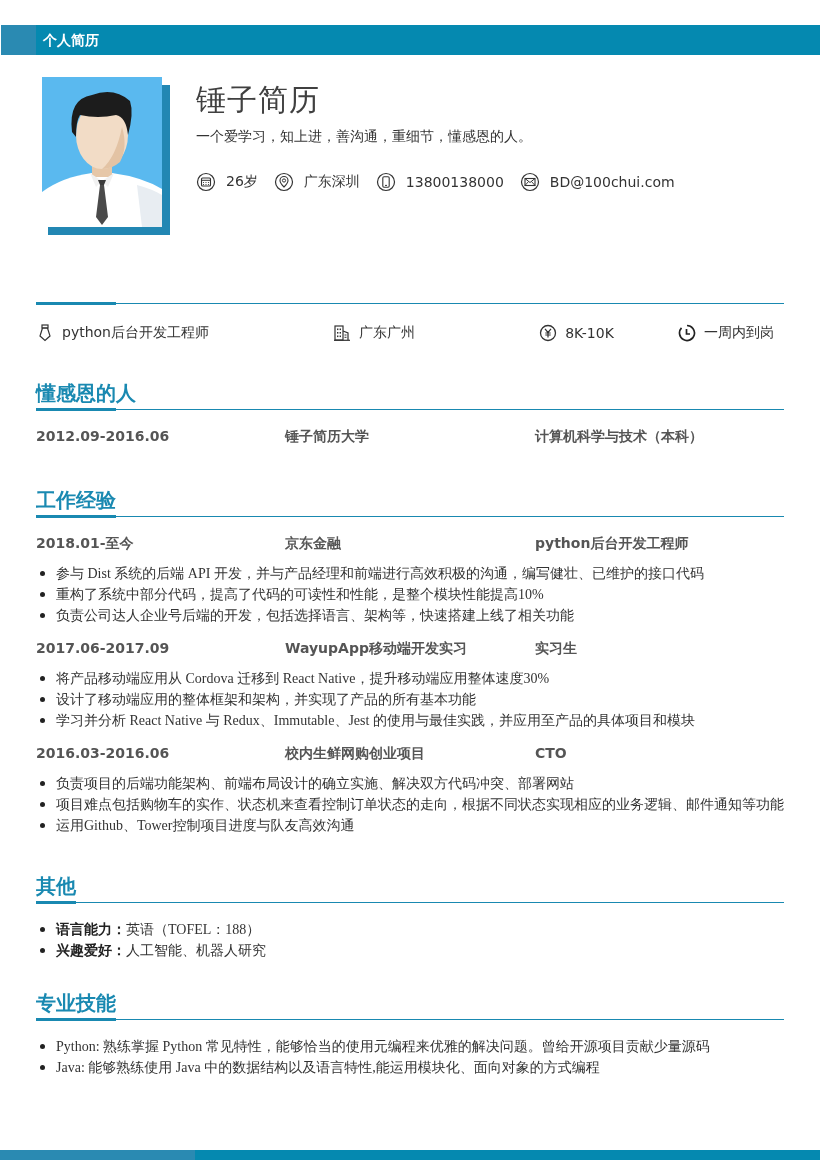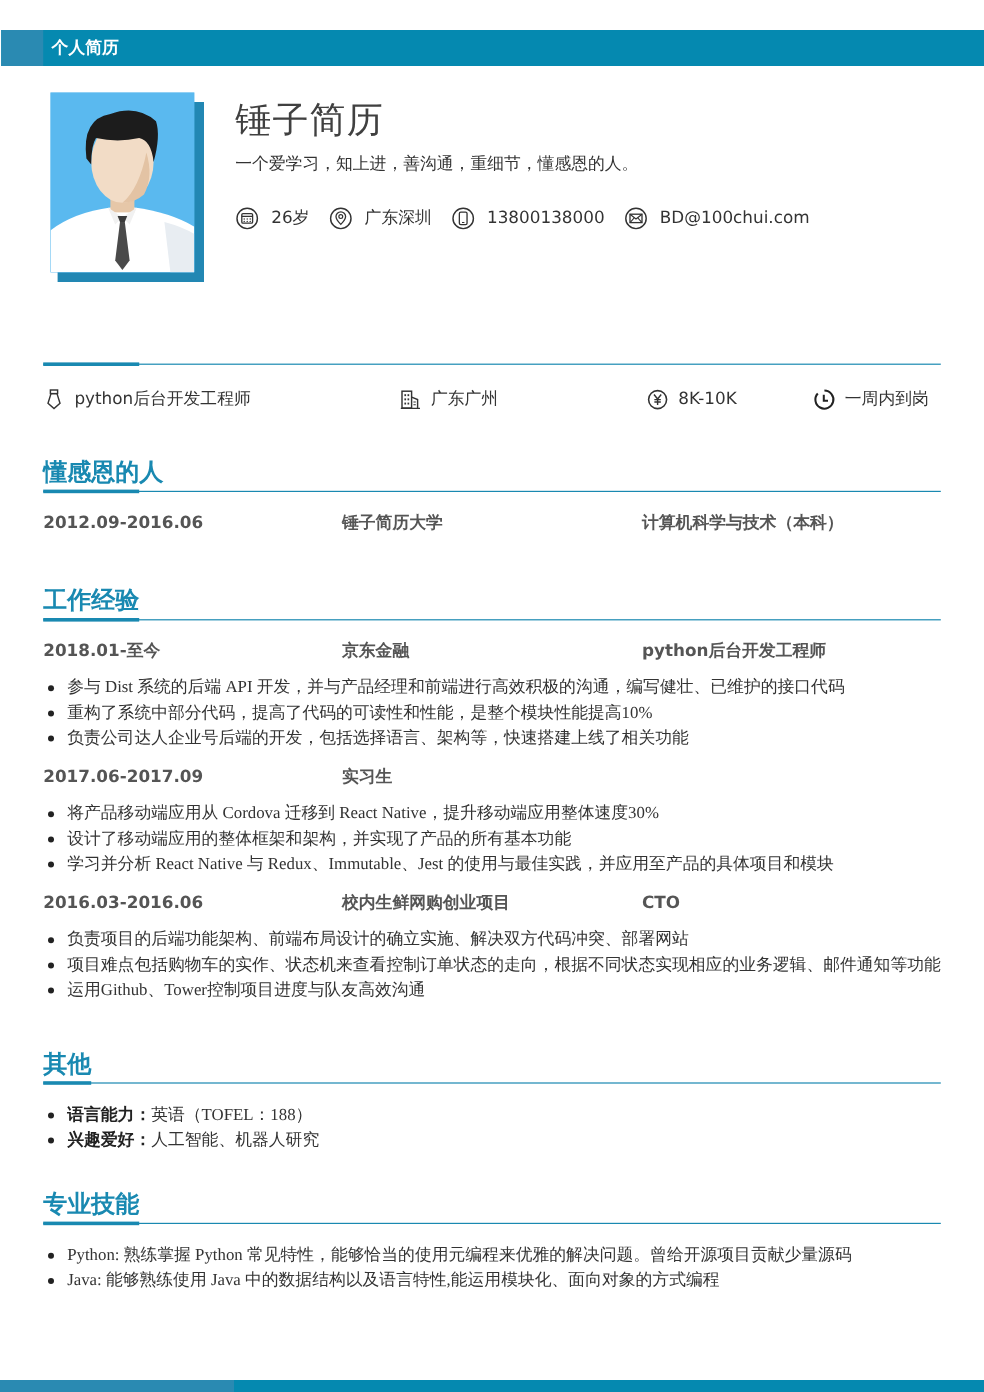--- a/index.html
+++ b/index.html
@@ -201,20 +201,21 @@
     <ul class="bl" style="margin-top: 10px;">
       <li>参与 Dist 系统的后端 API 开发，并与产品经理和前端进行高效积极的沟通，编写健壮、已维护的接口代码</li>
       <li>重构了系统中部分代码，提高了代码的可读性和性能，是整个模块性能提高10%</li>
       <li>负责公司达人企业号后端的开发，包括选择语言、架构等，快速搭建上线了相关功能</li>
     </ul>
   </div>
 
   <div style="margin-top: 12px;">
     <div class="row3">
       <div class="c1">2017.06-2017.09</div>
+      <div class="c2">WayupApp移动端开发实习</div>
       <div class="c3">实习生</div>
     </div>
     <ul class="bl" style="margin-top: 10px;">
       <li>将产品移动端应用从 Cordova 迁移到 React Native，提升移动端应用整体速度30%</li>
       <li>设计了移动端应用的整体框架和架构，并实现了产品的所有基本功能</li>
       <li>学习并分析 React Native 与 Redux、Immutable、Jest 的使用与最佳实践，并应用至产品的具体项目和模块</li>
     </ul>
   </div>
 
   <div style="margin-top: 12px;">

